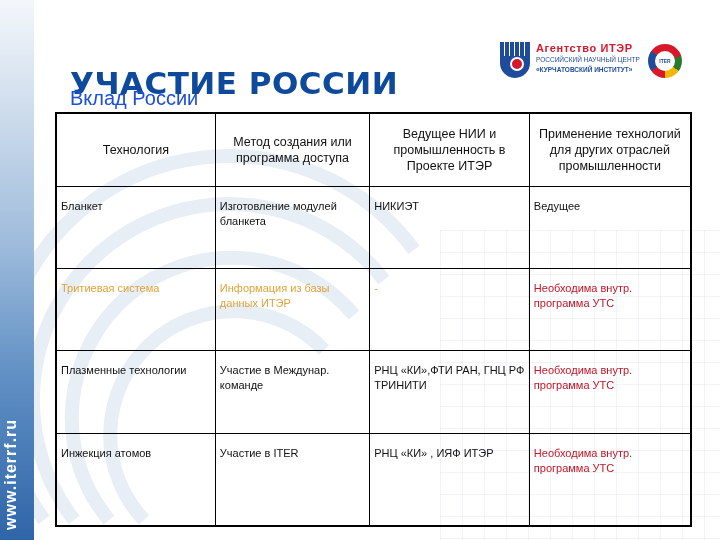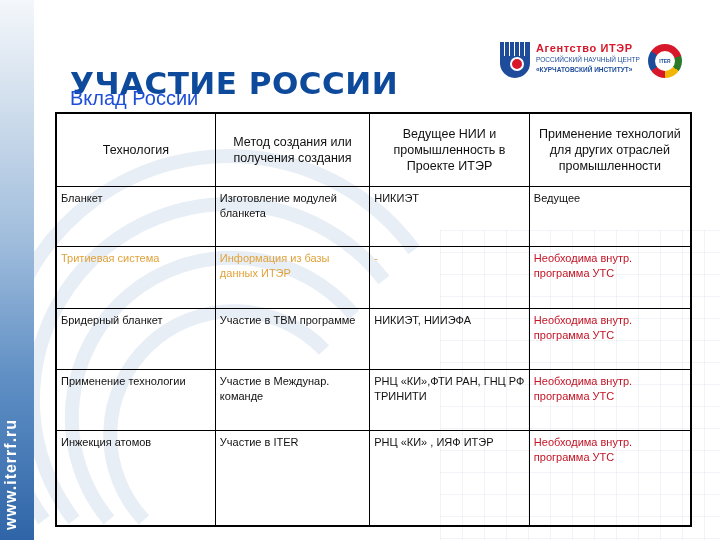--- a/index.html
+++ b/index.html
@@ -64,21 +64,21 @@
     position: absolute; left: 7px; top: 7px; width: 20px; height: 20px; border-radius: 50%;
     background: #ffffff; font-size: 5px; font-weight: bold; color: #1e4c9a;
     display: flex; align-items: center; justify-content: center;
   }
 
   table.main {
     position: absolute; left: 55px; top: 112px; width: 637px; height: 415px;
     border-collapse: collapse; border: 2px solid #000;
     font-size: 11px; background: transparent;
   }
-  table.main th, table.main td { border: 1px solid #000; vertical-align: top; padding: 4px 4px; line-height: 15px; }
+  table.main th, table.main td { border: 1px solid #000; vertical-align: top; padding: 12px 4px; line-height: 15px; }
   table.main th {
     font-weight: normal; font-size: 12.5px; text-align: center; vertical-align: middle; line-height: 16px;
     color: #111; padding: 2px 6px;
   }
   th.c1 { vertical-align: middle; padding-top: 22px; }
   col.c1 { width: 160px; }
   col.c2 { width: 155px; }
   col.c3 { width: 160px; }
   col.c4 { width: 162px; }
   td.black { color: #111; }
@@ -121,46 +121,40 @@
 <table class="main">
   <colgroup>
       <col class="c1">
       <col class="c2">
       <col class="c3">
       <col class="c4">
     </colgroup>
   <thead>
     <tr style="height:73px">
       <th class="c1">Технология</th>
-      <th>Метод создания или получения создания</th>
+      <th>Метод создания или программа доступа</th>
       <th>Ведущее НИИ и промышленность в Проекте ИТЭР</th>
       <th>Применение технологий для других отраслей промышленности</th>
     </tr>
   </thead>
   <tbody>
     <tr style="height:37px">
       <td class="black">Бланкет</td>
       <td class="black">Изготовление модулей бланкета</td>
       <td class="black">НИКИЭТ</td>
       <td class="black">Ведущее</td>
     </tr>
     <tr style="height:40px">
       <td class="orange">Тритиевая система</td>
       <td class="orange">Информация из базы данных ИТЭР</td>
       <td class="dash">-</td>
       <td class="red">Необходима внутр. программа УТС</td>
     </tr>
-    <tr style="height:40px">
-      <td class="black">Бридерный бланкет</td>
-      <td class="black">Участие в ТВМ программе</td>
-      <td class="black">НИКИЭТ, НИИЭФА</td>
-      <td class="red">Необходима внутр. программа УТС</td>
-    </tr>
     <tr style="height:38px">
-      <td class="black">Применение технологии</td>
+      <td class="black">Плазменные технологии</td>
       <td class="black">Участие в Междунар. команде</td>
       <td class="black">РНЦ «КИ»,ФТИ РАН, ГНЦ РФ ТРИНИТИ</td>
       <td class="red">Необходима внутр. программа УТС</td>
     </tr>
     <tr style="height:62px">
       <td class="black">Инжекция атомов</td>
       <td class="black">Участие в ITER</td>
       <td class="black">РНЦ «КИ» , ИЯФ ИТЭР</td>
       <td class="red">Необходима внутр. программа УТС</td>
     </tr>

